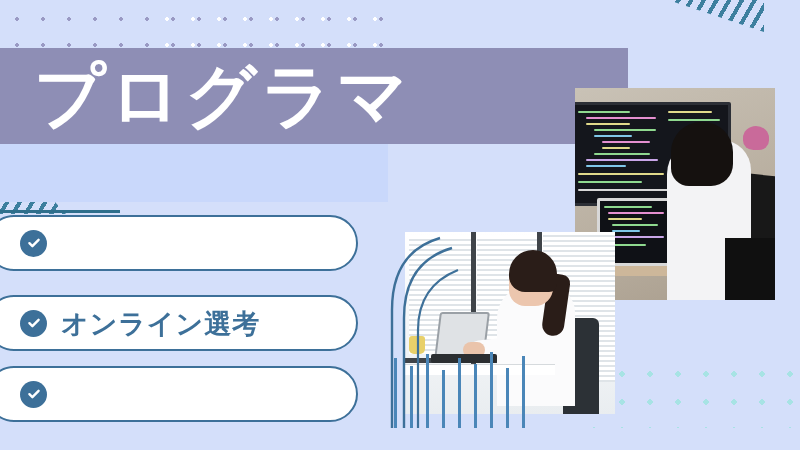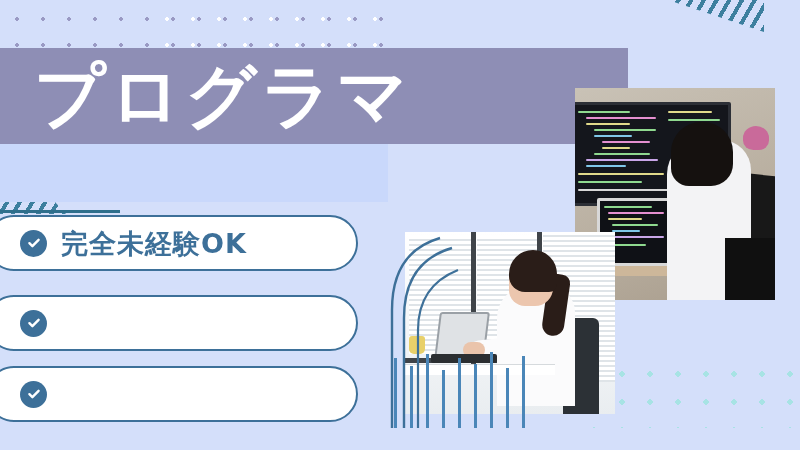--- a/index.html
+++ b/index.html
@@ -220,29 +220,29 @@
     <div class="vline" style="left:114px;height:60px;"></div>
     <div class="vline" style="left:130px;height:72px;"></div>
   </div>
 
   <div class="pill" id="pill0">
     <span class="chk">
       <svg width="16" height="16" viewBox="0 0 16 16">
           <path d="M3.4 8.2 L6.4 11.2 L12.6 4.8" fill="none" stroke="#ffffff" stroke-width="2.4" stroke-linecap="round" stroke-linejoin="round"></path>
         </svg>
     </span>
-    <span class="ptext">完全未経験OK</span>
   </div>
 
   <div class="pill" id="pill1">
     <span class="chk">
       <svg width="16" height="16" viewBox="0 0 16 16">
           <path d="M3.4 8.2 L6.4 11.2 L12.6 4.8" fill="none" stroke="#ffffff" stroke-width="2.4" stroke-linecap="round" stroke-linejoin="round"></path>
         </svg>
     </span>
+    <span class="ptext">オンライン選考</span>
   </div>
 
   <div class="pill" id="pill2">
     <span class="chk">
       <svg width="16" height="16" viewBox="0 0 16 16">
           <path d="M3.4 8.2 L6.4 11.2 L12.6 4.8" fill="none" stroke="#ffffff" stroke-width="2.4" stroke-linecap="round" stroke-linejoin="round"></path>
         </svg>
     </span>
   </div>
 

